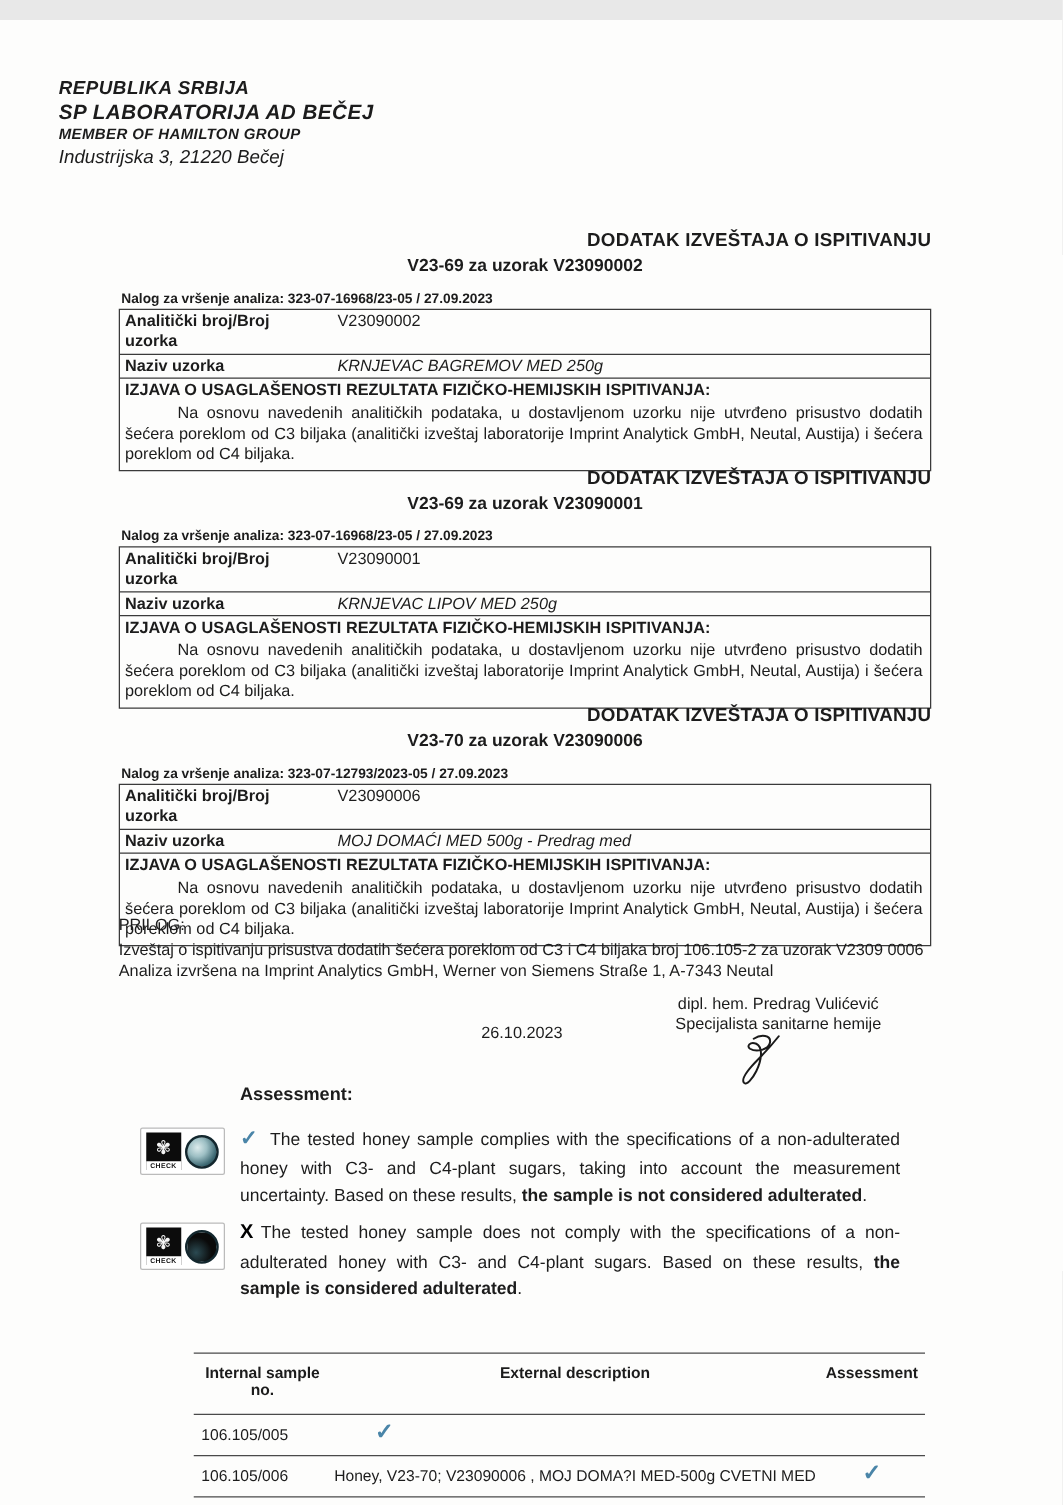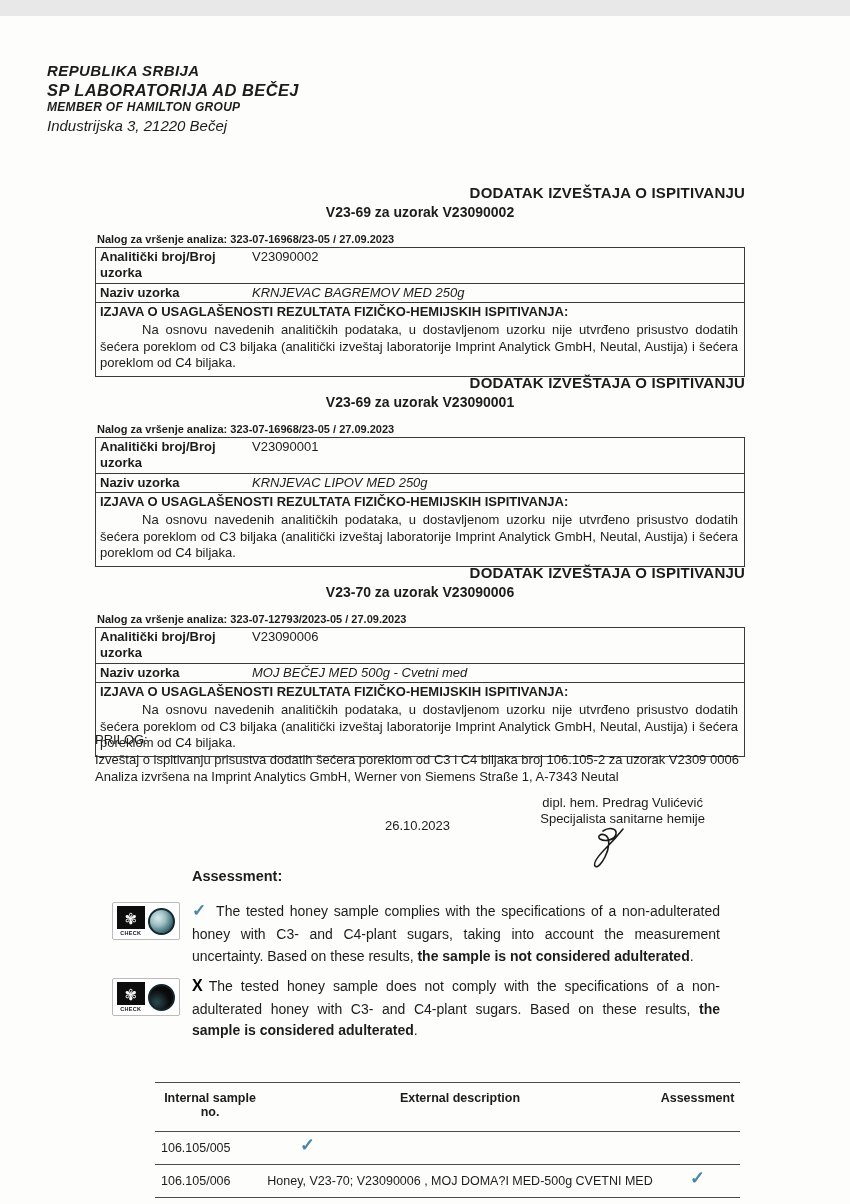--- a/index.html
+++ b/index.html
@@ -20,21 +20,21 @@
   .lh3 { font-size: 12px; font-weight: bold; letter-spacing: .3px; }
   .lh4 { font-size: 15px; margin-top: 2px; }
 
   
   .section { position: absolute; left: 95px; width: 650px; }
   .sec1 { top: 168px; } .sec2 { top: 358px; } .sec3 { top: 548px; }
   .sec-title { text-align: right; font-weight: bold; font-size: 15px; letter-spacing: .2px; }
   .sec-subtitle { text-align: center; font-weight: bold; font-size: 14px; margin-top: 3px; }
   .nalog { font-weight: bold; font-size: 11px; margin-top: 13px; padding-left: 2px; }
   .dtable { border: 1.4px solid #3a3a3a; margin-top: 2px; font-size: 13px; }
-  .drow { display: flex; border-bottom: 1.2px solid #3a3a3a; padding: 1px 4px; line-height: 1.25; }
+  .drow { display: flex; border-bottom: 1.2px solid #3a3a3a; padding: 1px 4px; line-height: 1.25; gap: 18px; }
   .drow .lbl { width: 150px; font-weight: bold; flex: 0 0 150px; }
   .drow .val { padding-left: 2px; }
   .val.italic { font-style: italic; }
   .statement { padding: 1px 6px 4px 4px; line-height: 1.3; }
   .statement-heading { font-weight: bold; font-size: 13px; }
   .statement-body { font-size: 13px; text-align: justify; text-indent: 42px; margin-top: 1px; }
 
   
   .prilog { position: absolute; left: 95px; top: 716px; width: 655px; font-size: 13px; line-height: 1.3; }
   .prilog-heading { margin-bottom: 3px; }
@@ -137,21 +137,21 @@
     <div class="sec-title">DODATAK IZVEŠTAJA O ISPITIVANJU</div>
     <div class="sec-subtitle">V23-70 za uzorak V23090006</div>
     <div class="nalog">Nalog za vršenje analiza: 323-07-12793/2023-05 / 27.09.2023</div>
     <div class="dtable">
       <div class="drow">
         <span class="lbl">Analitički broj/Broj uzorka</span>
         <span class="val">V23090006</span>
       </div>
       <div class="drow">
         <span class="lbl">Naziv uzorka</span>
-        <span class="val italic">MOJ BEČEJ MED 500g - Cvetni med</span>
+        <span class="val italic">MOJ DOMAĆI MED 500g - Predrag med</span>
       </div>
       <div class="statement">
         <div class="statement-heading">IZJAVA O USAGLAŠENOSTI REZULTATA FIZIČKO-HEMIJSKIH ISPITIVANJA:</div>
         <div class="statement-body">Na osnovu navedenih analitičkih podataka, u dostavljenom uzorku nije utvrđeno prisustvo dodatih šećera poreklom od C3 biljaka (analitički izveštaj laboratorije Imprint Analytick GmbH, Neutal, Austija) i šećera poreklom od C4 biljaka.</div>
       </div>
     </div>
   </div>
 
   <div class="prilog">
     <div class="prilog-heading">PRILOG:</div>

